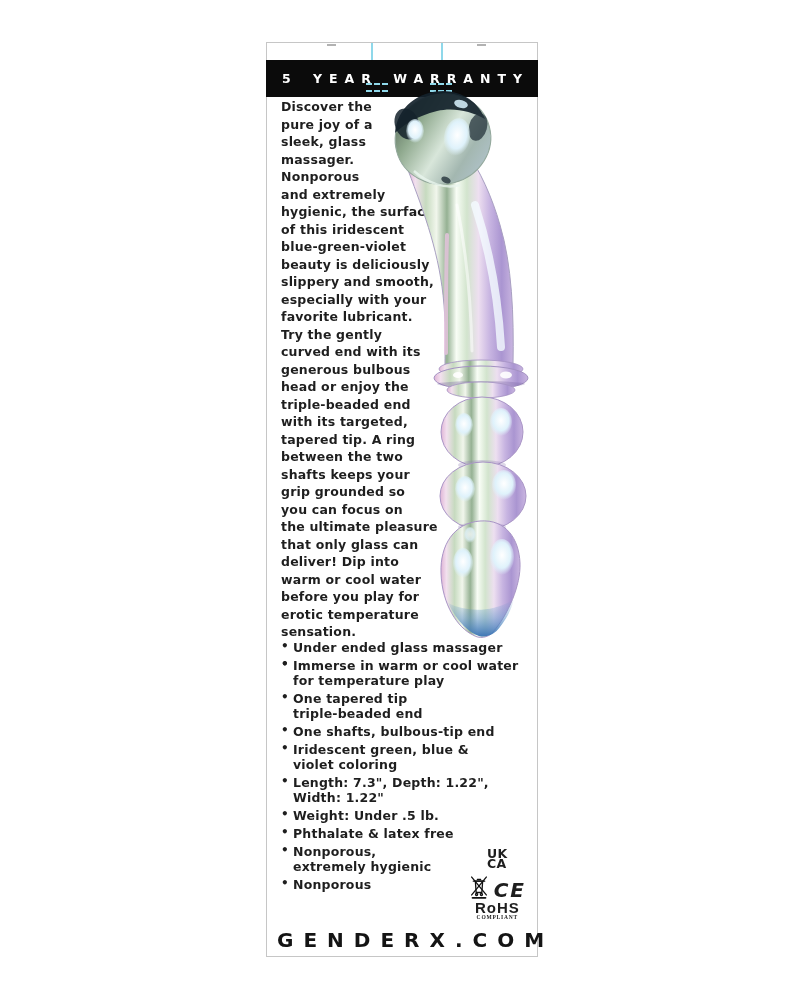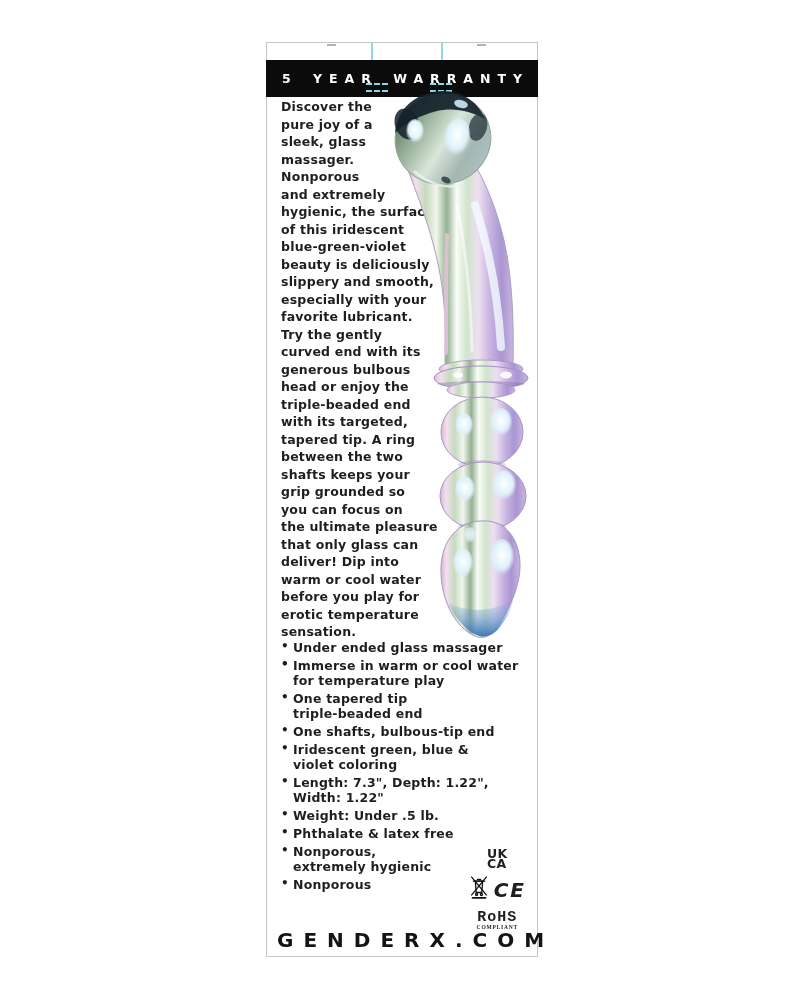--- a/index.html
+++ b/index.html
@@ -53,22 +53,22 @@
     letter-spacing: 0.2px; white-space: pre-line;
   }
   .dot { position: absolute; left: 0; top: -1px; font-size: 12px; }
   
   .certs { position: absolute; right: 11px; top: 806px; display: flex; flex-direction: column; align-items: center; }
   .ukca { font-size: 12.5px; font-weight: 800; line-height: 10px; letter-spacing: 0.5px; text-align: left; }
   .ukca span { display: block; }
   .ce-row { display: flex; align-items: flex-end; gap: 5px; margin-top: 4px; font-style: italic; }
   .weee { width: 20px; height: 26px; }
   .ce { font-size: 20px; font-weight: 800; letter-spacing: 2px; line-height: 18px; }
-  .rohs { font-family: Liberation Mono, monospace; font-size: 15px; font-weight: 700;
-          letter-spacing: 1px; line-height: 13px; margin-top: 12px; }
+  .rohs { font-family: Liberation Sans, sans-serif; font-size: 15px; font-weight: 700;
+          letter-spacing: 1px; line-height: 13px; margin-top: 2px; }
   .compliant { font-family: "Liberation Serif", "DejaVu Serif", serif; font-size: 5.5px; font-weight: 700;
           letter-spacing: 0.8px; align-self: center; }
   
   .website {
     position: absolute; bottom: 4px; left: 0; right: 0;
     text-align: center; font-size: 20px; font-weight: 700;
     letter-spacing: 10px; text-indent: 10px; color: #141414; white-space: nowrap;
   }
 </style>
 </head>

